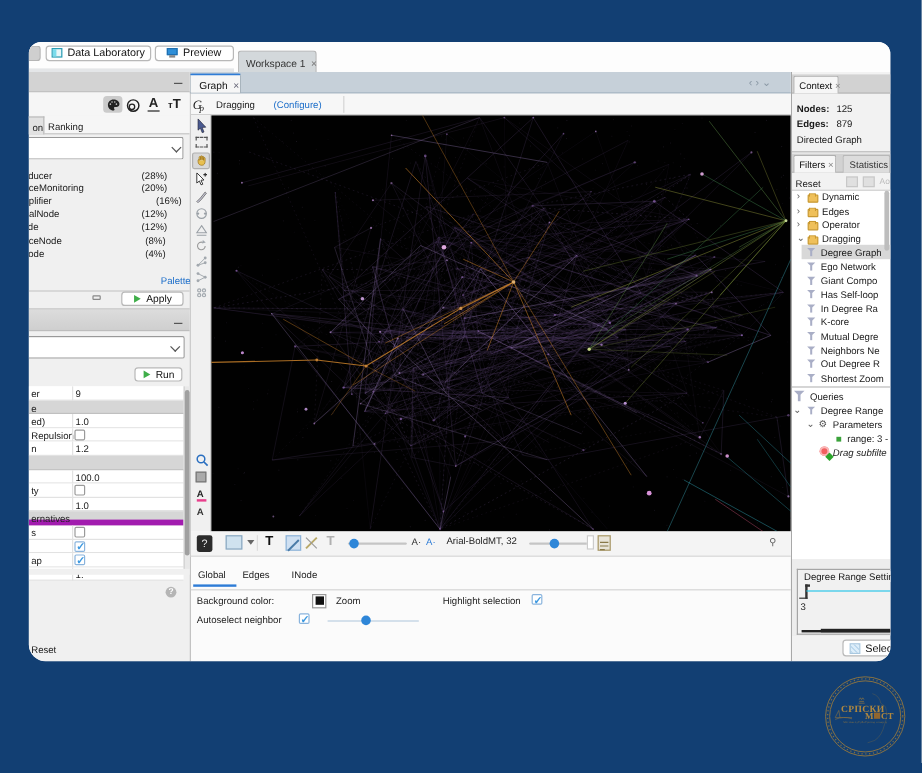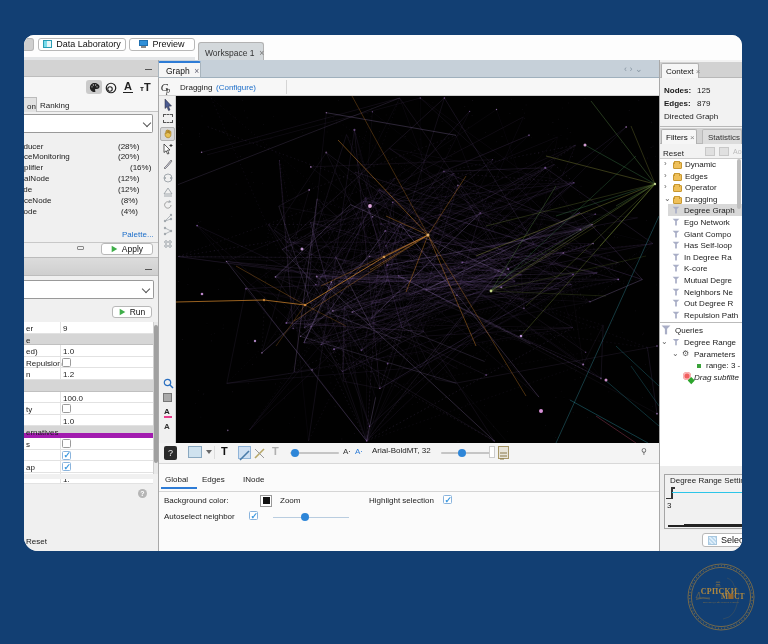--- a/index.html
+++ b/index.html
@@ -2,21 +2,21 @@
 <html><head>
 <meta charset="utf-8">
 <style>
 *{margin:0;padding:0;box-sizing:border-box;}
 html,body{width:768px;height:644px;overflow:hidden;}
 body{background:#123f73;font-family:"Liberation Sans",sans-serif;position:relative;}
 .abs{position:absolute;}
 .win{position:absolute;left:24px;top:35px;width:718px;height:516px;background:#f0f0f0;border-radius:10px 10px 12px 14px;overflow:hidden;}
 .txt{position:absolute;font-size:8px;color:#1a1a1a;white-space:nowrap;}
 .b{font-weight:bold;}
-.blue{color:#1b6dc9;}
+.blue{color:#1b6dc9;margin-left:12px;}
 .btn{position:absolute;background:#fff;border:1px solid #b8b8b8;border-radius:3px;font-size:9px;color:#111;display:flex;align-items:center;justify-content:center;}
 .vline{position:absolute;width:1px;background:#c0c0c0;}
 .hline{position:absolute;height:1px;background:#c8c8c8;}
 .chev:after{content:"";display:block;width:5px;height:5px;border-right:1.2px solid #555;border-bottom:1.2px solid #555;transform:rotate(45deg);}
 .cb{position:absolute;width:9px;height:9px;background:#fff;border:1px solid #9a9a9a;border-radius:1.5px;}
 .cbc{background:#fff;border-color:#8ab4dd;}
 .cbc:after{content:"✓";position:absolute;left:0.5px;top:-1.5px;font-size:9px;color:#3d99e0;font-weight:bold;}
 .folder{position:absolute;width:9px;height:7px;background:#efc05a;border:1px solid #c89830;border-radius:1px;}
 .folder:before{content:"";position:absolute;left:0;top:-2px;width:4px;height:2px;background:#efc05a;border:1px solid #c89830;border-bottom:none;border-radius:1px 1px 0 0;}
 .funnel{position:absolute;width:8px;height:9px;}
@@ -1363,21 +1363,21 @@
     <div class="txt" style="left:660px;top:217.79999999999998px;">In Degree Ra</div>
     <div class="funnel" style="left:648px;top:229.39999999999998px;transform:scale(0.85);"></div>
     <div class="txt" style="left:660px;top:229.39999999999998px;">K-core</div>
     <div class="funnel" style="left:648px;top:240.99999999999997px;transform:scale(0.85);"></div>
     <div class="txt" style="left:660px;top:240.99999999999997px;">Mutual Degre</div>
     <div class="funnel" style="left:648px;top:252.59999999999997px;transform:scale(0.85);"></div>
     <div class="txt" style="left:660px;top:252.59999999999997px;">Neighbors Ne</div>
     <div class="funnel" style="left:648px;top:264.2px;transform:scale(0.85);"></div>
     <div class="txt" style="left:660px;top:264.2px;">Out Degree R</div>
     <div class="funnel" style="left:648px;top:275.8px;transform:scale(0.85);"></div>
-    <div class="txt" style="left:660px;top:275.8px;">Repulsion Path</div>
+    <div class="txt" style="left:660px;top:275.8px;">Shortest Zoom</div>
  <div class="abs" style="left:713px;top:124px;width:4px;height:50px;background:#bdbdbd;border-radius:2px;"></div>
 
  <div class="abs" style="left:636px;top:287px;width:82px;height:144px;background:#fff;border-top:1px solid #bbb;"></div>
  <div class="funnel" style="left:638px;top:291px;transform:scale(1.1);"></div>
  <div class="txt" style="left:651px;top:291px;">Queries</div>
  <div class="tchev" style="left:637px;top:304px;">⌄</div>
  <div class="funnel" style="left:648px;top:303px;transform:scale(0.8);"></div>
  <div class="txt" style="left:660px;top:303px;">Degree Range</div>
  <div class="tchev" style="left:648px;top:316px;">⌄</div>
  <div class="txt" style="left:658px;top:314px;color:#555;font-size:8px;">⚙</div>

